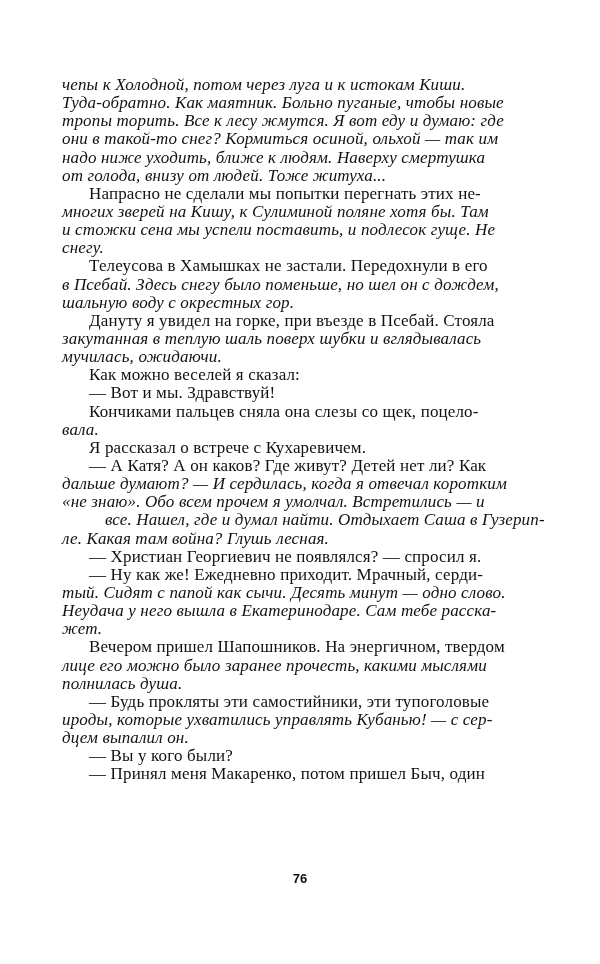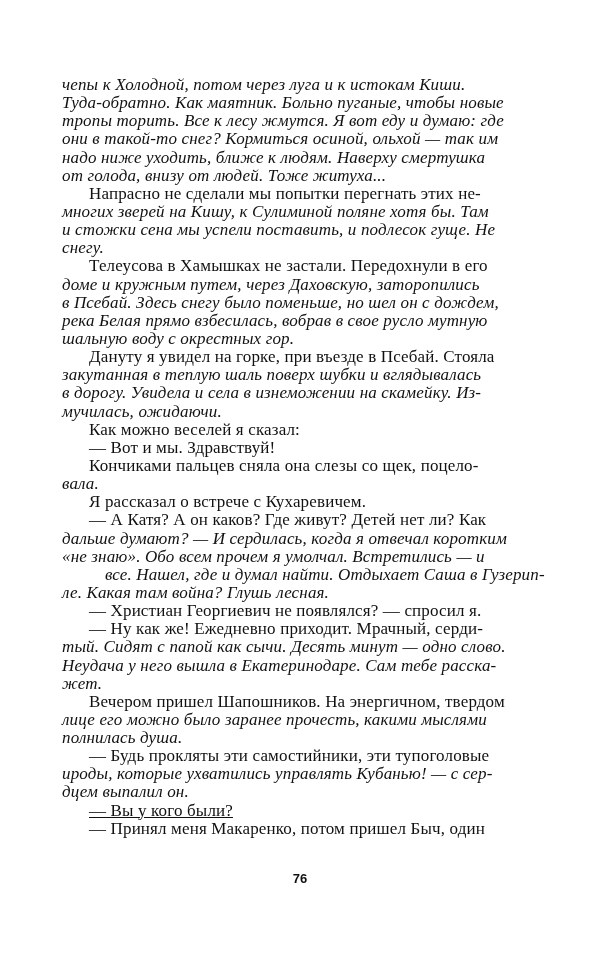--- a/index.html
+++ b/index.html
@@ -64,27 +64,24 @@
     <span class="line" style="white-space: nowrap; word-spacing: 0px; text-align-last: left;">Туда-обратно. Как маятник. Больно пуганые, чтобы новые</span>
     <span class="line" style="white-space: nowrap; word-spacing: 0px; text-align-last: left;">тропы торить. Все к лесу жмутся. Я вот еду и думаю: где</span>
     <span class="line" style="white-space: nowrap; word-spacing: 0px; text-align-last: left;">они в такой-то снег? Кормиться осиной, ольхой — так им</span>
     <span class="line" style="white-space: nowrap; word-spacing: 0px; text-align-last: left;">надо ниже уходить, ближе к людям. Наверху смертушка</span>
     <span class="line last" style="white-space: nowrap;">от голода, внизу от людей. Тоже житуха...</span>
     <span class="line indent" style="white-space: nowrap; word-spacing: 0px; text-align-last: left;">Напрасно не сделали мы попытки перегнать этих не-</span>
     <span class="line" style="white-space: nowrap; word-spacing: 0px; text-align-last: left;">многих зверей на Кишу, к Сулиминой поляне хотя бы. Там</span>
     <span class="line" style="white-space: nowrap; word-spacing: 0px; text-align-last: left;">и стожки сена мы успели поставить, и подлесок гуще. Не</span>
     <span class="line last" style="white-space: nowrap;">снегу.</span>
     <span class="line indent" style="white-space: nowrap; word-spacing: 0px; text-align-last: left;">Телеусова в Хамышках не застали. Передохнули в его</span>
-    <span class="line" style="white-space: nowrap; word-spacing: 0px; text-align-last: left;">доме и кружным путем, через Даховскую, заторопились</span>
     <span class="line" style="white-space: nowrap; word-spacing: 0px; text-align-last: left;">в Псебай. Здесь снегу было поменьше, но шел он с дождем,</span>
-    <span class="line" style="white-space: nowrap; word-spacing: 0px; text-align-last: left;">река Белая прямо взбесилась, вобрав в свое русло мутную</span>
     <span class="line last" style="white-space: nowrap;">шальную воду с окрестных гор.</span>
     <span class="line indent" style="white-space: nowrap; word-spacing: 0px; text-align-last: left;">Дануту я увидел на горке, при въезде в Псебай. Стояла</span>
     <span class="line" style="white-space: nowrap; word-spacing: 0px; text-align-last: left;">закутанная в теплую шаль поверх шубки и вглядывалась</span>
-    <span class="line" style="white-space: nowrap; word-spacing: 0px; text-align-last: left;">в дорогу. Увидела и села в изнеможении на скамейку. Из-</span>
     <span class="line last" style="white-space: nowrap;">мучилась, ожидаючи.</span>
     <span class="line indent last" style="white-space: nowrap;">Как можно веселей я сказал:</span>
     <span class="line indent last" style="white-space: nowrap;">— Вот и мы. Здравствуй!</span>
     <span class="line indent" style="white-space: nowrap; word-spacing: 0px; text-align-last: left;">Кончиками пальцев сняла она слезы со щек, поцело-</span>
     <span class="line last" style="white-space: nowrap;">вала.</span>
     <span class="line indent last" style="white-space: nowrap;">Я рассказал о встрече с Кухаревичем.</span>
     <span class="line indent" style="white-space: nowrap; word-spacing: 0px; text-align-last: left;">— А Катя? А он каков? Где живут? Детей нет ли? Как</span>
     <span class="line" style="white-space: nowrap; word-spacing: 0px; text-align-last: left;">дальше думают? — И сердилась, когда я отвечал коротким</span>
     <span class="line" style="white-space: nowrap; word-spacing: 0px; text-align-last: left;">«не знаю». Обо всем прочем я умолчал. Встретились — и</span>
     <span class="line" style="white-space: nowrap; word-spacing: 0px; text-align-last: left; margin-left: 43px;">все. Нашел, где и думал найти. Отдыхает Саша в Гузерип-</span>
@@ -93,16 +90,16 @@
     <span class="line indent" style="white-space: nowrap; word-spacing: 0px; text-align-last: left;">— Ну как же! Ежедневно приходит. Мрачный, серди-</span>
     <span class="line" style="white-space: nowrap; word-spacing: 0px; text-align-last: left;">тый. Сидят с папой как сычи. Десять минут — одно слово.</span>
     <span class="line" style="white-space: nowrap; word-spacing: 0px; text-align-last: left;">Неудача у него вышла в Екатеринодаре. Сам тебе расска-</span>
     <span class="line last" style="white-space: nowrap;">жет.</span>
     <span class="line indent" style="white-space: nowrap; word-spacing: 0px; text-align-last: left;">Вечером пришел Шапошников. На энергичном, твердом</span>
     <span class="line" style="white-space: nowrap; word-spacing: 0px; text-align-last: left;">лице его можно было заранее прочесть, какими мыслями</span>
     <span class="line last" style="white-space: nowrap;">полнилась душа.</span>
     <span class="line indent" style="white-space: nowrap; word-spacing: 0px; text-align-last: left;">— Будь прокляты эти самостийники, эти тупоголовые</span>
     <span class="line" style="white-space: nowrap; word-spacing: 0px; text-align-last: left;">ироды, которые ухватились управлять Кубанью! — с сер-</span>
     <span class="line last" style="white-space: nowrap;">дцем выпалил он.</span>
-    <span class="line indent last" style="white-space: nowrap; text-decoration: underline;">— Вы у кого были?</span>
+    <span class="line indent last" style="white-space: nowrap;">— Вы у кого были?</span>
     <span class="line indent" style="white-space: nowrap; word-spacing: 0px; text-align-last: left;">— Принял меня Макаренко, потом пришел Быч, один</span>
   </div>
 <div class="page-number">76</div>
 
 </body></html>

